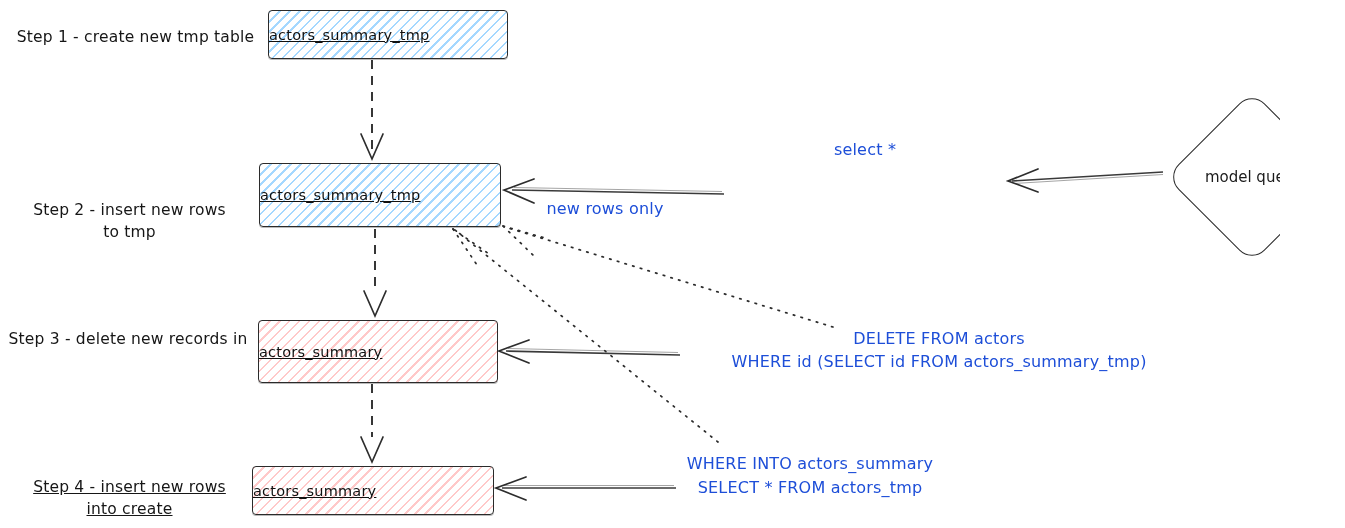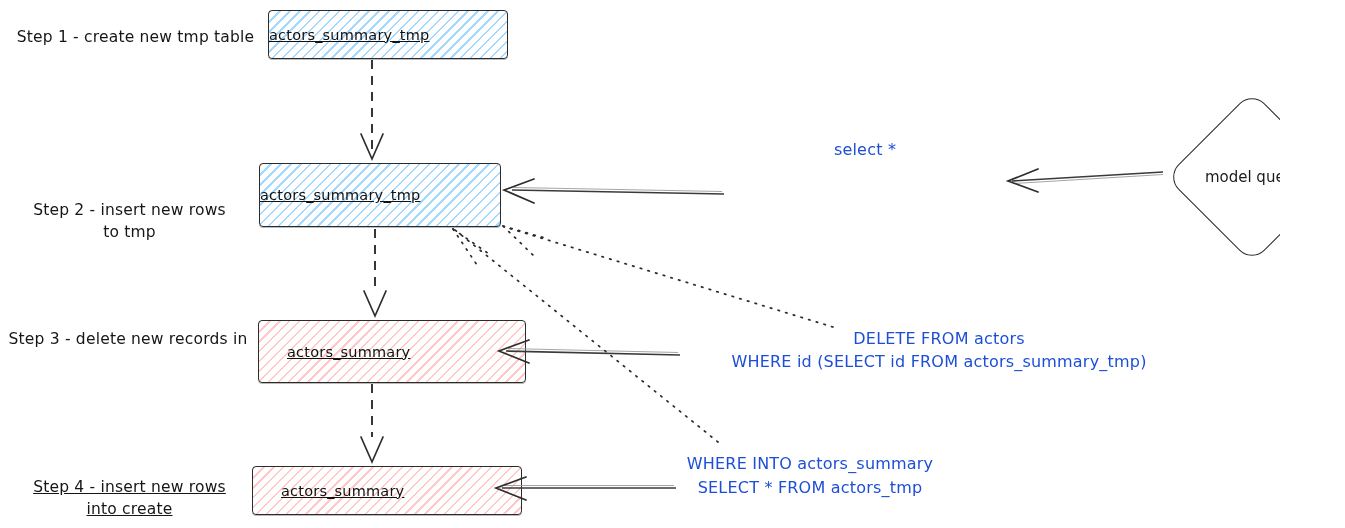--- a/index.html
+++ b/index.html
@@ -15,21 +15,20 @@
     box-shadow:0 1px 0 rgba(60,60,60,.35);
     text-decoration:underline;
   }
   .hatch-blue {
     background-image:repeating-linear-gradient(135deg,
       #a5d8ff 0px, #a5d8ff 1.7px, rgba(255,255,255,0) 1.7px, rgba(255,255,255,0) 7px);
   }
   .hatch-red {
     background-image:repeating-linear-gradient(135deg,
       #ffc9c9 0px, #ffc9c9 1.6px, rgba(255,255,255,0) 1.6px, rgba(255,255,255,0) 7px);
-    padding-left:28px;
   }
   .step-label {
     position:absolute; text-align:center; font-size:15.5px; line-height:22px;
     letter-spacing:.2px; color:#161616;
   }
   .annot {
     position:absolute; text-align:center; font-size:16px; line-height:22px;
     letter-spacing:.2px; color:#1d4ed8; white-space:nowrap;
   }
   .diamond {
@@ -79,20 +78,21 @@
     <span>actors_summary</span>
   </div>
 
   <div class="diamond">
     <span class="inner">model query</span>
   </div>
 
   <div class="annot" style="left:715px; top:139px; width:300px; line-height:21px;">
     <div>select *</div>
   </div>
+  <div class="annot" style="left:535px; top:198px; width:140px;">new rows only</div>
   <div class="annot" style="left:680px; top:327px; width:430px; line-height:23px;margin-left:44px;">
     <div>DELETE FROM actors</div>
     <div>WHERE id (SELECT id FROM actors_summary_tmp)</div>
   </div>
   <div class="annot" style="left:660px; top:452px; width:300px; line-height:24px;">
     <div>WHERE INTO actors_summary</div>
     <div>SELECT * FROM actors_tmp</div>
   </div>
 
   <svg class="connectors" width="1345" height="528" viewBox="0 0 1345 528">

